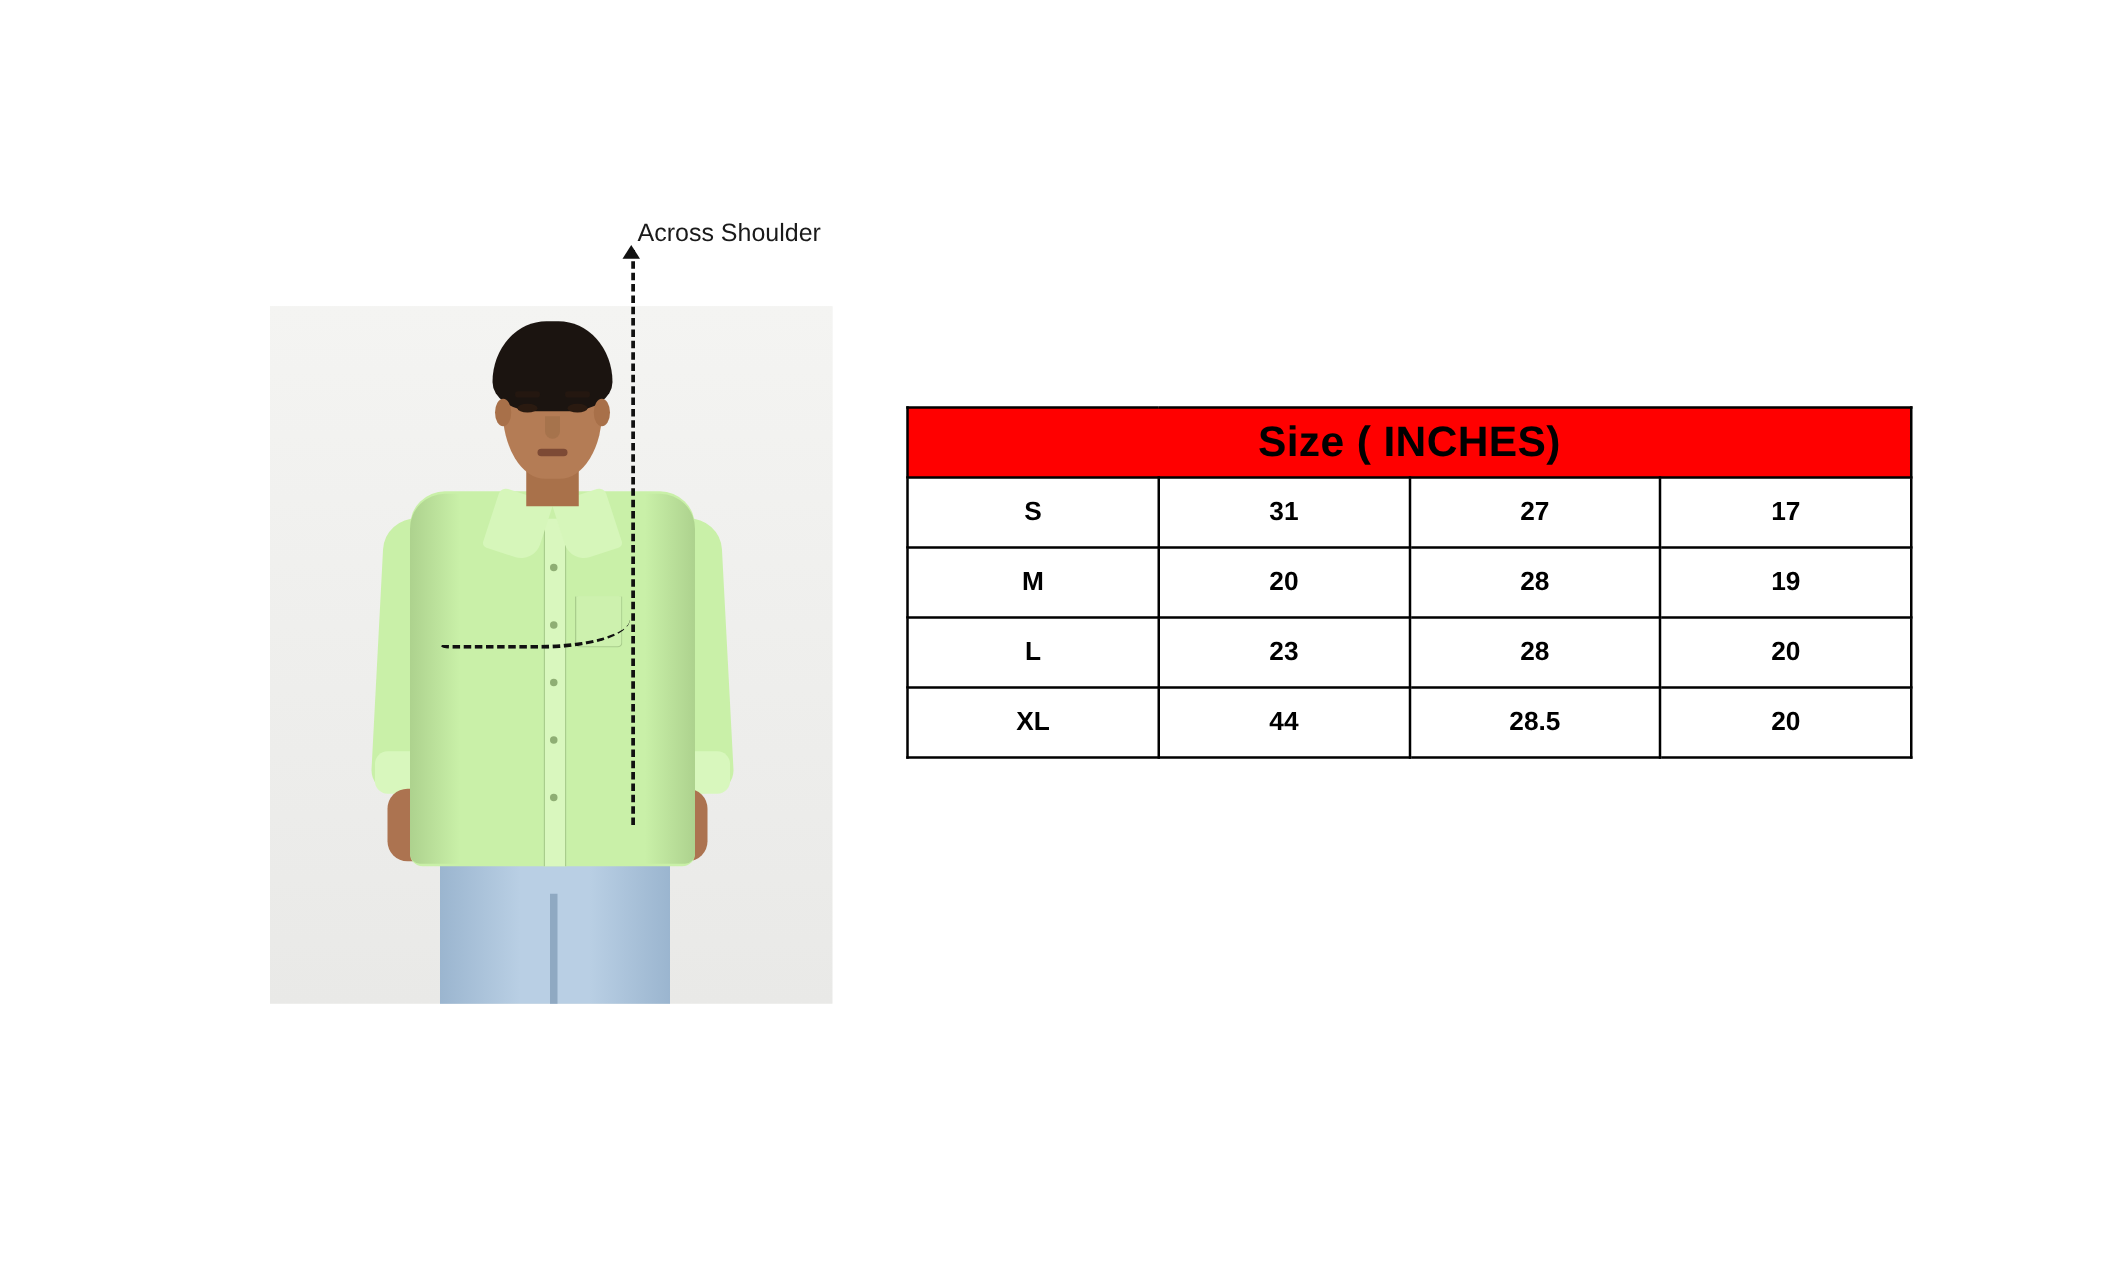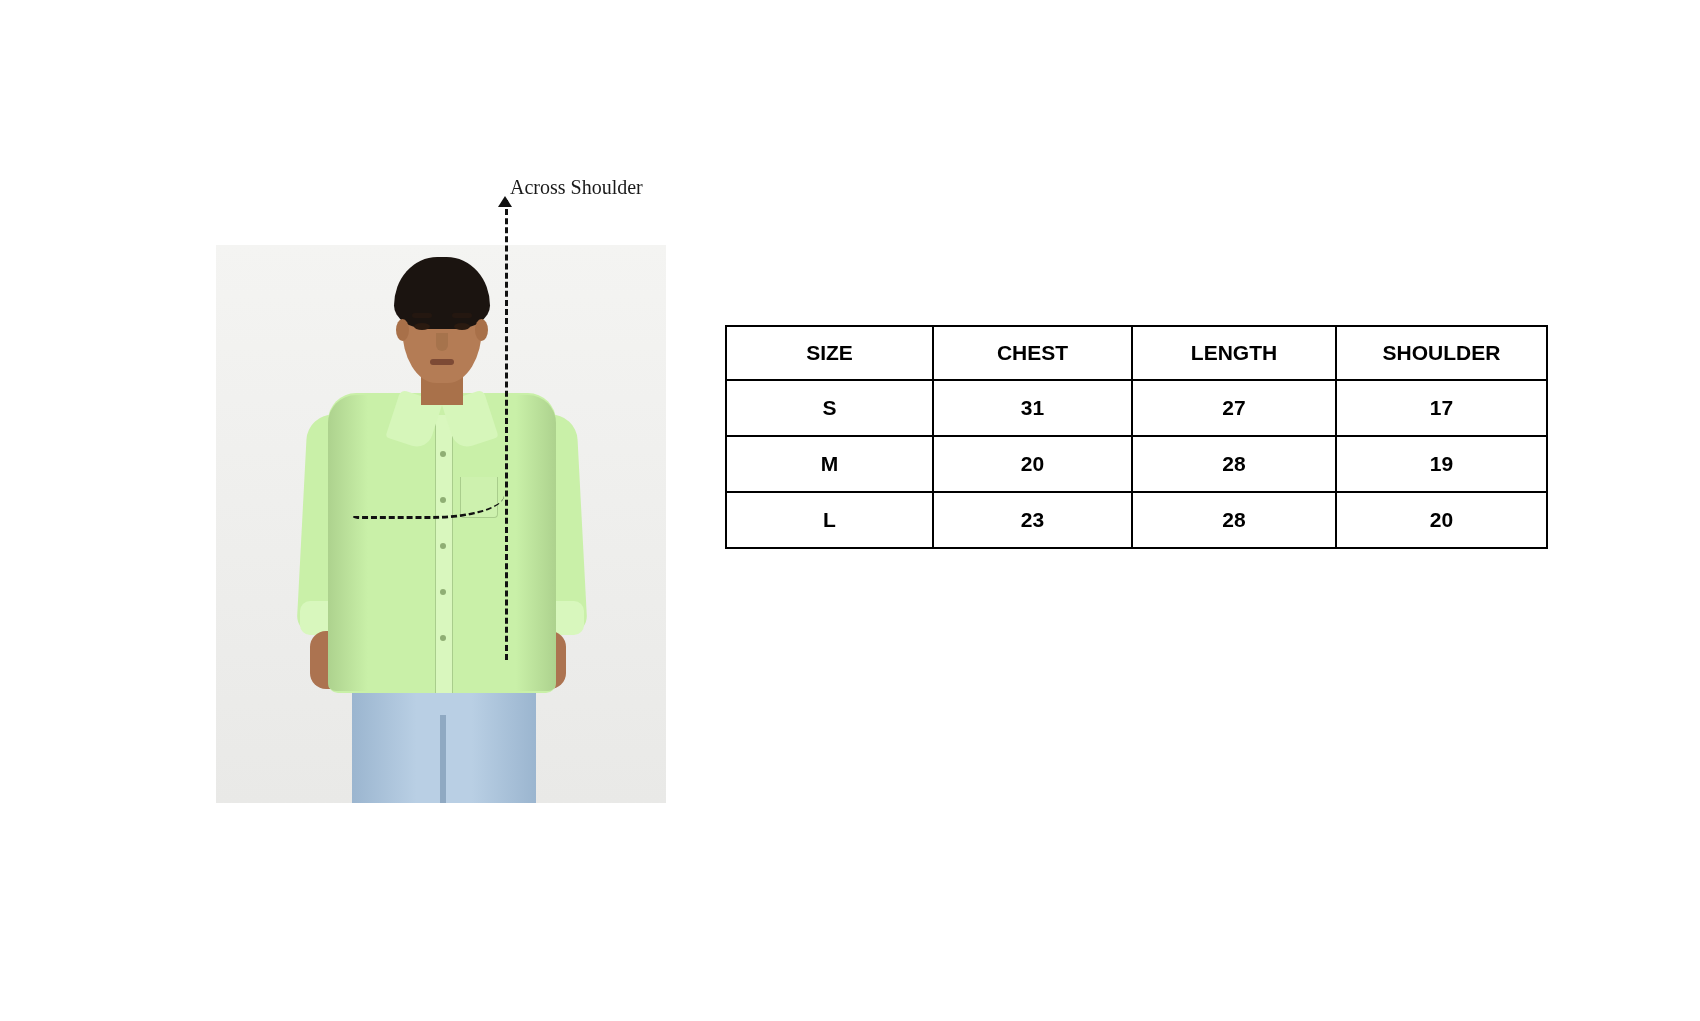--- a/index.html
+++ b/index.html
@@ -180,21 +180,21 @@
     width: 6px; height: 90px;
     background: #8fa9c2;
   }
 
   
   .annot-label {
     position: absolute;
     left: 510px; top: 176px;
     font-size: 20px;
     color: #1a1a1a;
-    font-family: Liberation Serif, serif;
+    font-family: Liberation Sans, sans-serif;
     white-space: nowrap;
   }
   .shoulder-line {
     position: absolute;
     left: 505px; top: 200px;
     width: 0; height: 460px;
     border-left: 3px dashed #111111;
   }
   .shoulder-arrow {
     position: absolute;
@@ -302,39 +302,42 @@
 </div>
 
 <div class="annot-label">Across Shoulder</div>
 <div class="shoulder-arrow"></div>
 <div class="shoulder-line"></div>
 <div class="chest-curve"></div>
 
 <div class="size-table-wrap">
   <table class="size-table">
     <tbody>
-    <tr>
-      <td class="head-cell col-size">SIZE</td>
-      <td class="head-cell col-chest">CHEST</td>
-      <td class="head-cell col-len">LENGTH</td>
-      <td class="head-cell col-sh">SHOULDER</td>
+        <tr>
+      <td class="title-cell" colspan="4">Size ( INCHES)</td>
     </tr>
     <tr>
       <td class="body-cell">S</td>
       <td class="body-cell">31</td>
       <td class="body-cell">27</td>
       <td class="body-cell">17</td>
     </tr>
     <tr>
       <td class="body-cell">M</td>
       <td class="body-cell">20</td>
       <td class="body-cell">28</td>
       <td class="body-cell">19</td>
     </tr>
     <tr>
       <td class="body-cell">L</td>
       <td class="body-cell">23</td>
       <td class="body-cell">28</td>
       <td class="body-cell">20</td>
     </tr>
+    <tr>
+      <td class="body-cell">XL</td>
+      <td class="body-cell">44</td>
+      <td class="body-cell">28.5</td>
+      <td class="body-cell">20</td>
+    </tr>
   </tbody>
     </table>
 </div>
 
 </body></html>

